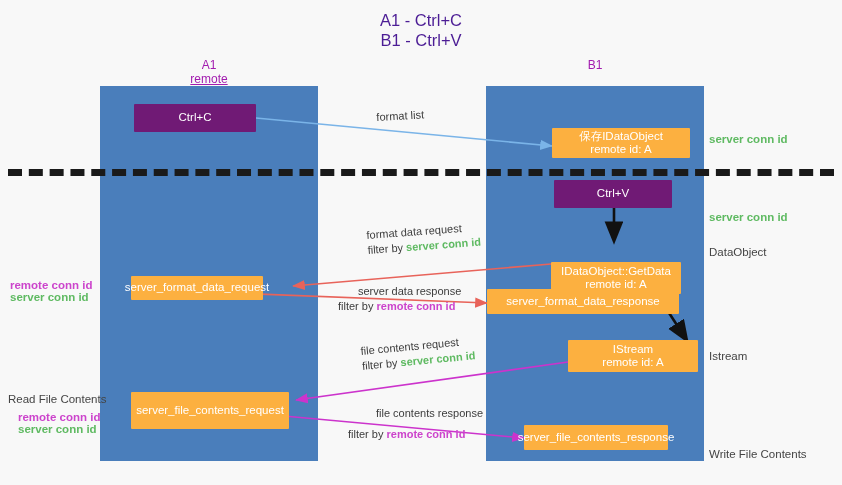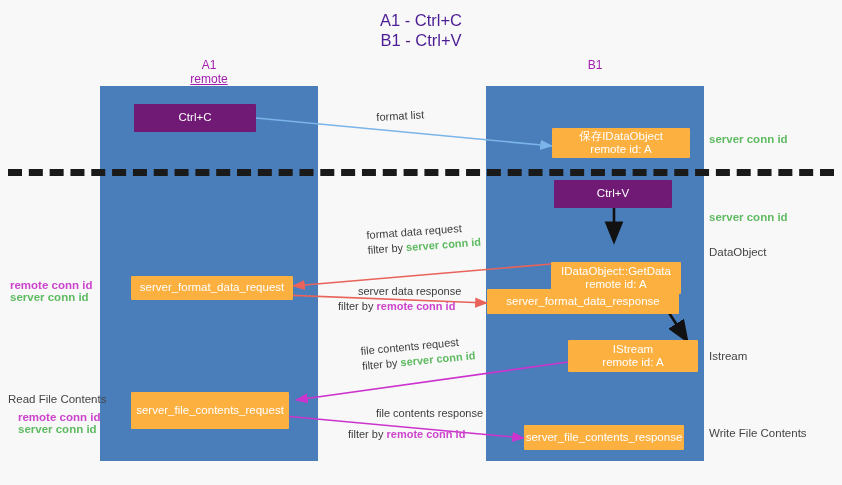--- a/index.html
+++ b/index.html
@@ -175,46 +175,46 @@
 
   <div class="box green" style="left:554px; top:180px; width:118px; height:28px;">
     <span class="l">Ctrl+V</span>
   </div>
 
   <div class="box orange" style="left:551px; top:236px; width:130px; height:32px;margin-top:26px;">
     <span class="l">IDataObject::GetData</span>
     <span class="l">remote id: A</span>
   </div>
 
-  <div class="box orange" style="left:131px; top:276px; width:162px; height:24px;">
+  <div class="box orange" style="left:131px; top:276px; width:132px; height:24px;">
     <span class="l">server_format_data_request</span>
   </div>
 
   <div class="box orange" style="left:487px; top:289px; width:192px; height:25px;">
     <span class="l">server_format_data_response</span>
   </div>
 
   <div class="box orange" style="left:568px; top:340px; width:130px; height:32px;">
     <span class="l">IStream</span>
     <span class="l">remote id: A</span>
   </div>
 
   <div class="box orange" style="left:131px; top:392px; width:158px; height:37px;">
     <span class="l">server_file_contents_request</span>
   </div>
 
-  <div class="box orange" style="left:524px; top:425px; width:160px; height:25px;justify-content:center;">
+  <div class="box orange" style="left:524px; top:425px; width:144px; height:25px;justify-content:center;">
     <span class="l">server_file_contents_response</span>
   </div>
 
   <div class="sidelabel green-txt" style="left:709px; top:132px;">server conn id</div>
   <div class="sidelabel green-txt" style="left:709px; top:210px;">server conn id</div>
   <div class="sidelabel plain-txt" style="left:709px; top:245px;">DataObject</div>
   <div class="sidelabel plain-txt" style="left:709px; top:349px;">Istream</div>
-  <div class="sidelabel plain-txt" style="left:709px; top:426px;">Write File Contents</div>
+  <div class="sidelabel plain-txt" style="left:709px; top:447px;">Write File Contents</div>
 
   <div class="sidelabel magenta-txt" style="left:10px; top:278px;">remote conn id</div>
   <div class="sidelabel green-txt" style="left:10px; top:290px;">server conn id</div>
 
   <div class="sidelabel plain-txt" style="left:8px; top:392px;">Read File Contents</div>
   <div class="sidelabel magenta-txt" style="left:18px; top:410px;">remote conn id</div>
   <div class="sidelabel green-txt" style="left:18px; top:422px;">server conn id</div>
 
   <div class="edgelabel" style="left:376px; top:110px; transform: rotate(-3.2deg);">
     <span>format list</span>

